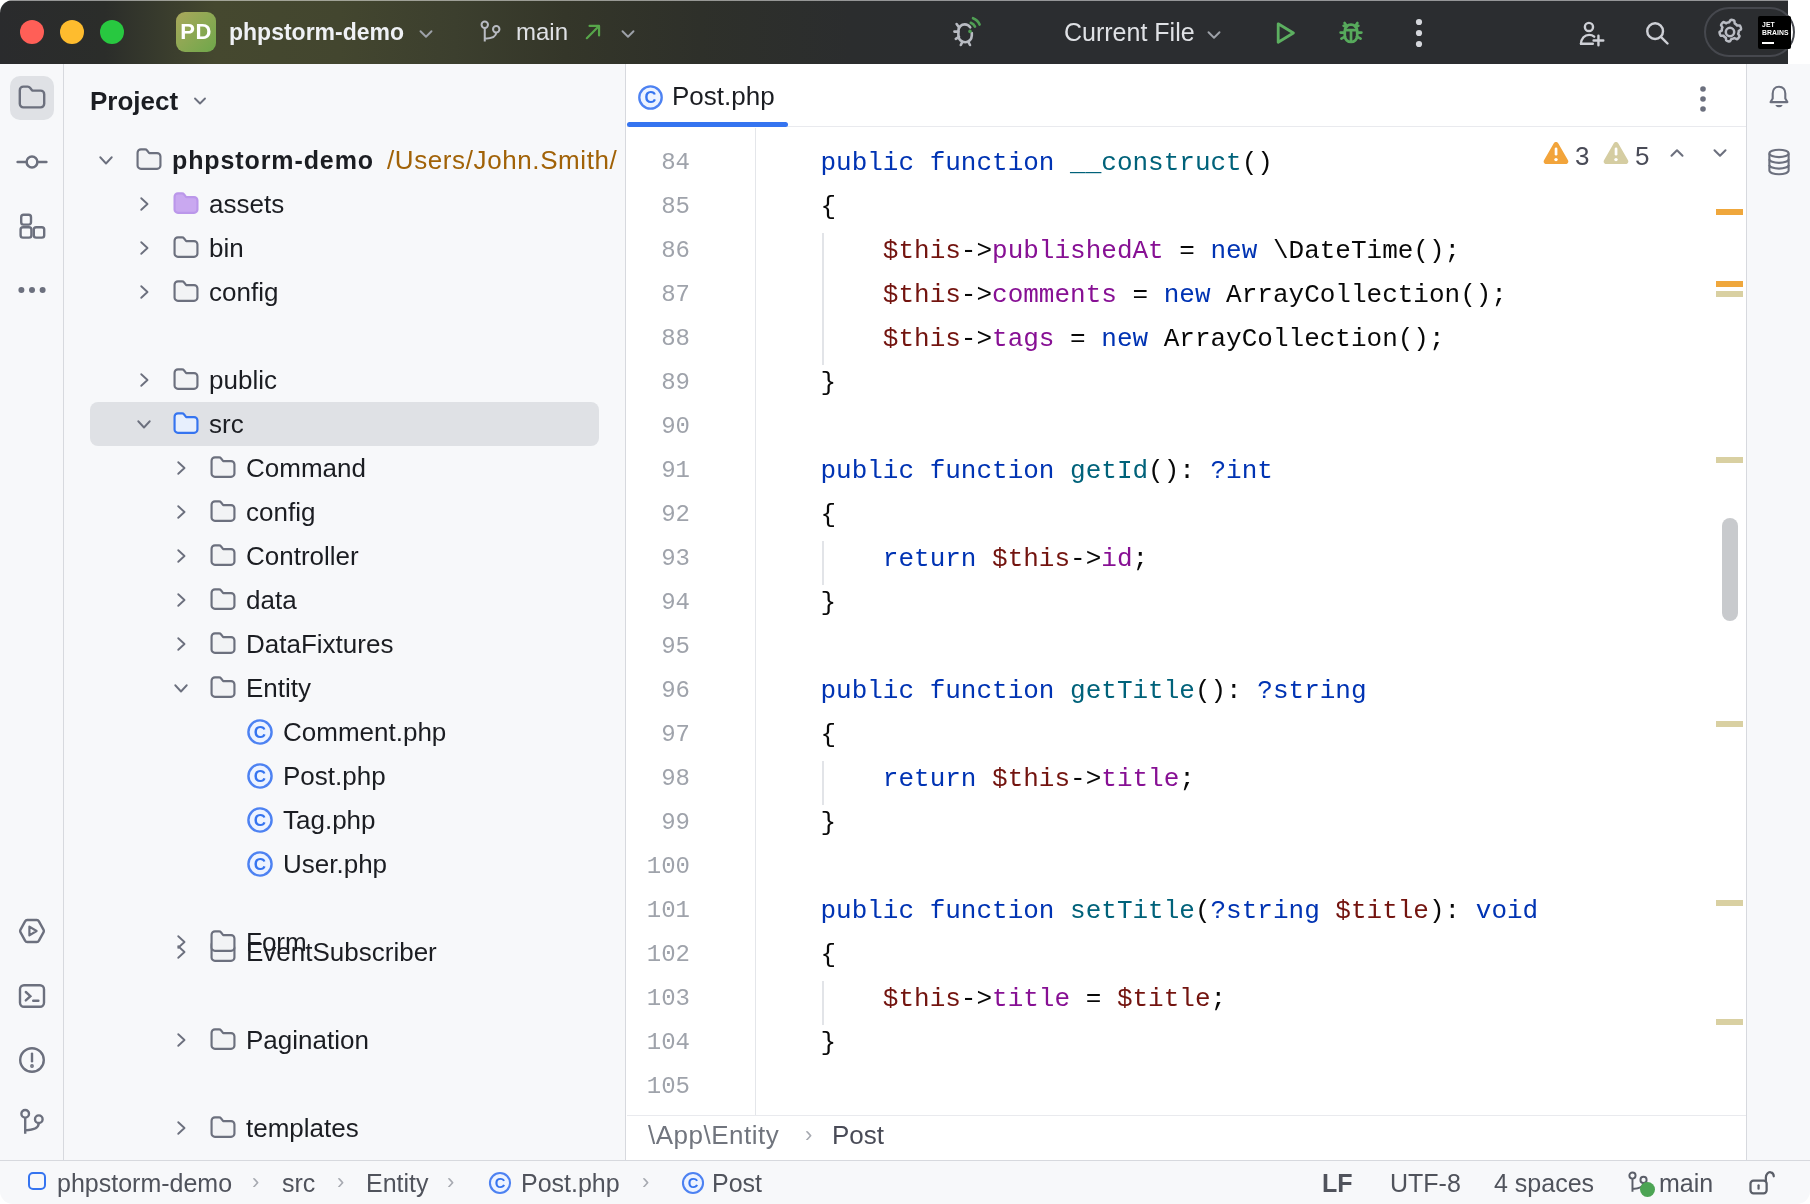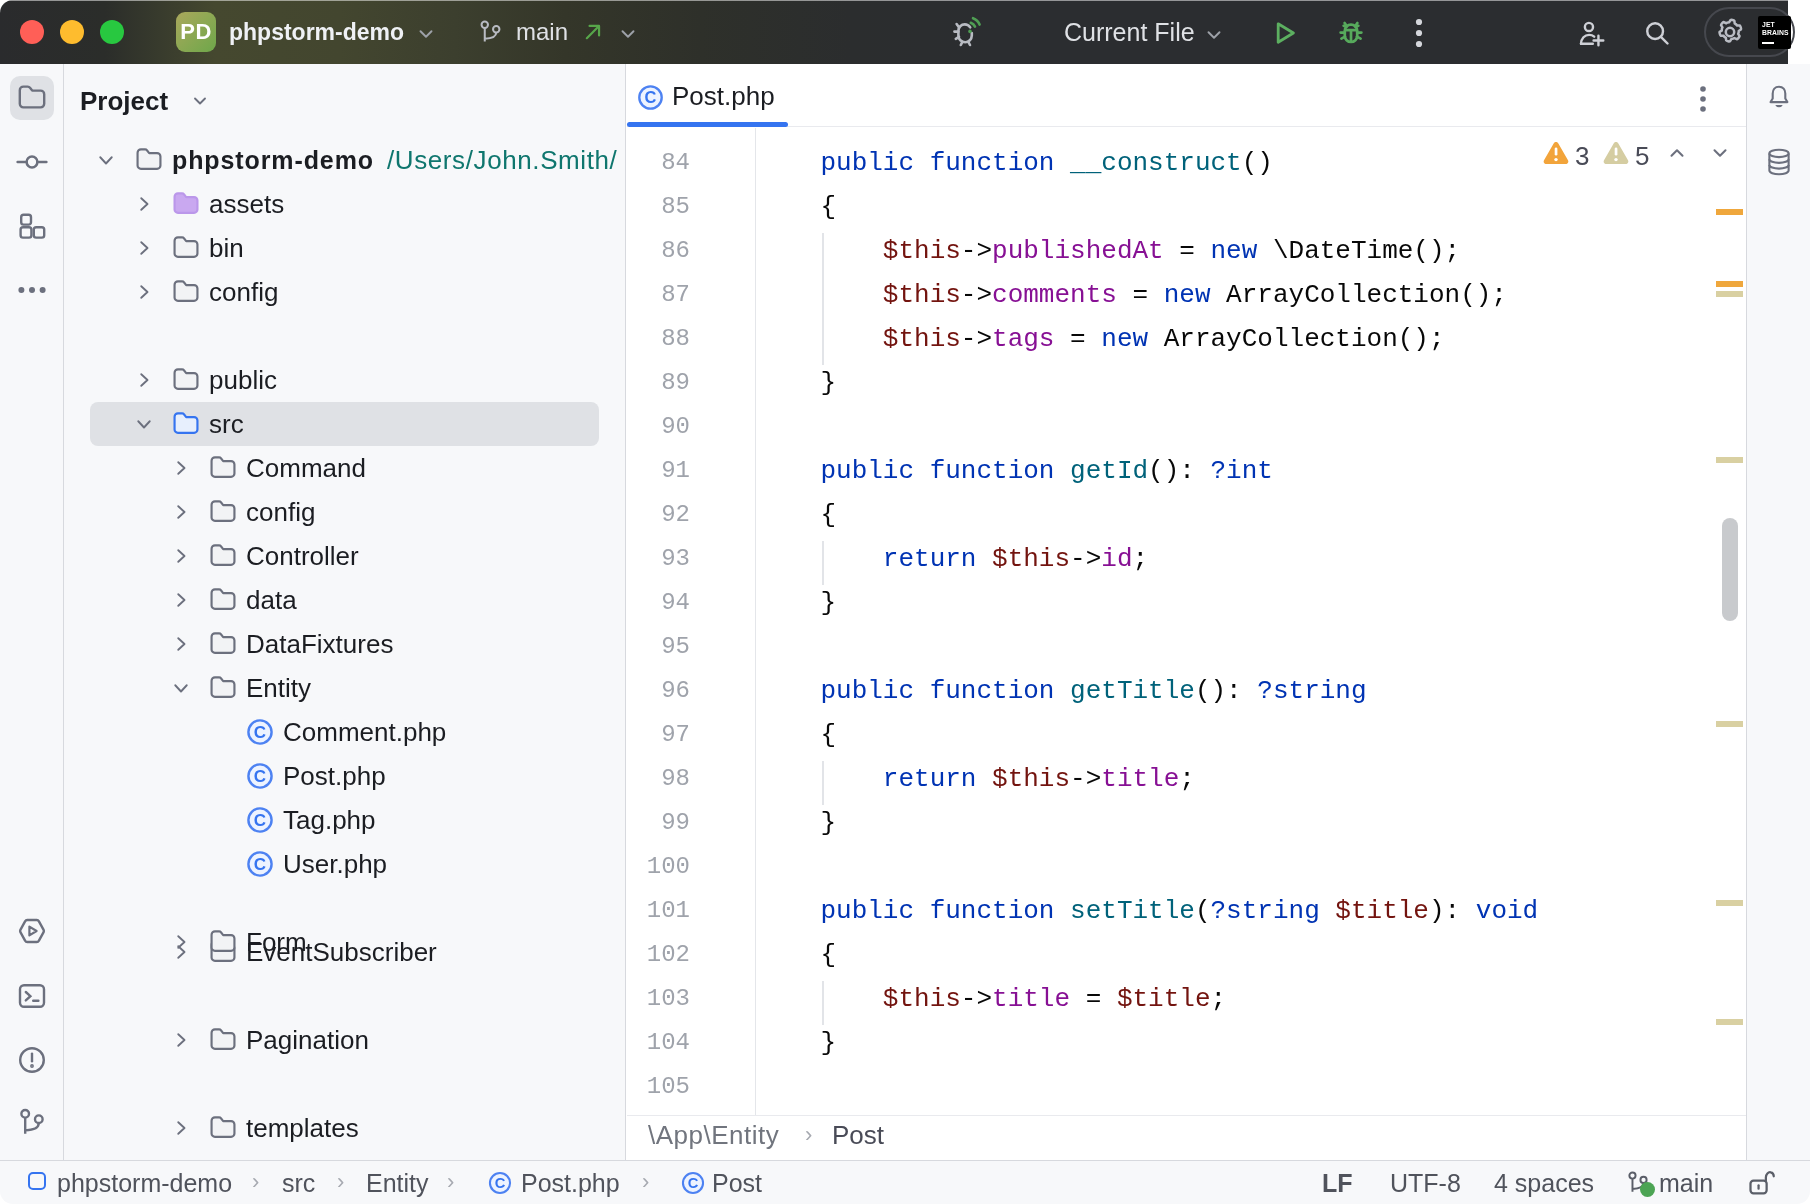--- a/index.html
+++ b/index.html
@@ -17,21 +17,21 @@
     background:linear-gradient(135deg,#aaa75c 0%,#8fa854 45%,#6ea74a 100%);
     color:#fff; font-weight:bold; font-size:22px; text-align:center; line-height:40px; letter-spacing:0.5px;}
   .tbtxt { position:absolute; top:19px; color:#dfe1e5; font-size:25px; line-height:26px; white-space:nowrap; }
 
   
   .lstrip { position:absolute; left:0; top:64px; width:64px; height:1096px; background:#f7f8fa; border-right:1px solid #d7d9de; }
   .licn { position:absolute; left:16px; width:32px; height:32px; }
 
   
   .proj { position:absolute; left:64px; top:64px; width:562px; height:1096px; background:#f7f8fa; border-right:1px solid #d7d9de; overflow:hidden; }
-  .ptitle { position:absolute; left:16px; top:22px; font-size:26px; font-weight:bold; color:#1b1d22; }
+  .ptitle { position:absolute; left:26px; top:22px; font-size:26px; font-weight:bold; color:#1b1d22; }
   .trow { position:absolute; left:0; width:562px; height:44px; }
   .trow .ch { position:absolute; top:12px; width:20px; height:20px; margin-left:-2px; }
   .trow .ic { position:absolute; top:7px; width:30px; height:30px; }
   .trow .lb { position:absolute; top:7px; font-size:26px; color:#1b1d22; line-height:30px; white-space:nowrap; }
   .sel { position:absolute; left:26px; top:338px; width:509px; height:44px; background:#dfe1e5; border-radius:8px; }
 
   
   .editor { position:absolute; left:627px; top:64px; width:1119px; height:1096px; background:#fff; }
   .tabbar { position:absolute; left:0; top:0; width:1119px; height:63px; background:#fff; border-bottom:1px solid #e9eaee; }
   .tabu { position:absolute; left:0; top:58px; width:161px; height:5px; border-radius:3px; background:#3574f0; }
@@ -199,21 +199,21 @@
       </svg>
     <div class="sel"></div>
     <div class="trow" style="top:74px">
         <svg class="ch" style="left:34px" viewBox="0 0 16 16">
           <path d="M3.4 5.8 8 10.8 12.6 5.8" fill="none" stroke="#6c707e" stroke-width="1.5" stroke-linecap="round" stroke-linejoin="round"></path>
         </svg>
         <svg class="ic" style="left:70px" viewBox="0 0 16 16">
           <path d="M1.9 4.1C1.9 3.1 2.7 2.3 3.7 2.3H5.9C6.3 2.3 6.7 2.5 6.9 2.8L8.1 4.3H12.3C13.3 4.3 14.1 5.1 14.1 6.1V10.9C14.1 11.9 13.3 12.7 12.3 12.7H3.7C2.7 12.7 1.9 11.9 1.9 10.9Z" fill="#f2f3f5" stroke="#6c707e" stroke-width="1.15" stroke-linejoin="round"></path>
         </svg>
         <span class="lb" style="left:108px;font-weight:bold;font-size:25px;letter-spacing:0.9px;">phpstorm-demo</span>
-        <span class="lb" style="left:323px;color:#0f766e;letter-spacing:0.6px;">/Users/John.Smith/</span>
+        <span class="lb" style="left:323px;color:#a16207;letter-spacing:0.6px;">/Users/John.Smith/</span>
       </div>
     <div class="trow" style="top:118px">
         <svg class="ch" style="left:72px" viewBox="0 0 16 16">
           <path d="M5.8 3.4 10.8 8 5.8 12.6" fill="none" stroke="#6c707e" stroke-width="1.5" stroke-linecap="round" stroke-linejoin="round"></path>
         </svg>
         <svg class="ic" style="left:107px" viewBox="0 0 16 16">
           <path d="M1.9 4.1C1.9 3.1 2.7 2.3 3.7 2.3H5.9C6.3 2.3 6.7 2.5 6.9 2.8L8.1 4.3H12.3C13.3 4.3 14.1 5.1 14.1 6.1V10.9C14.1 11.9 13.3 12.7 12.3 12.7H3.7C2.7 12.7 1.9 11.9 1.9 10.9Z" fill="#c9a8f0" stroke="#bb97ea" stroke-width="1.15" stroke-linejoin="round"></path>
         </svg>
         <span class="lb" style="left:145px">assets</span>
       </div>

